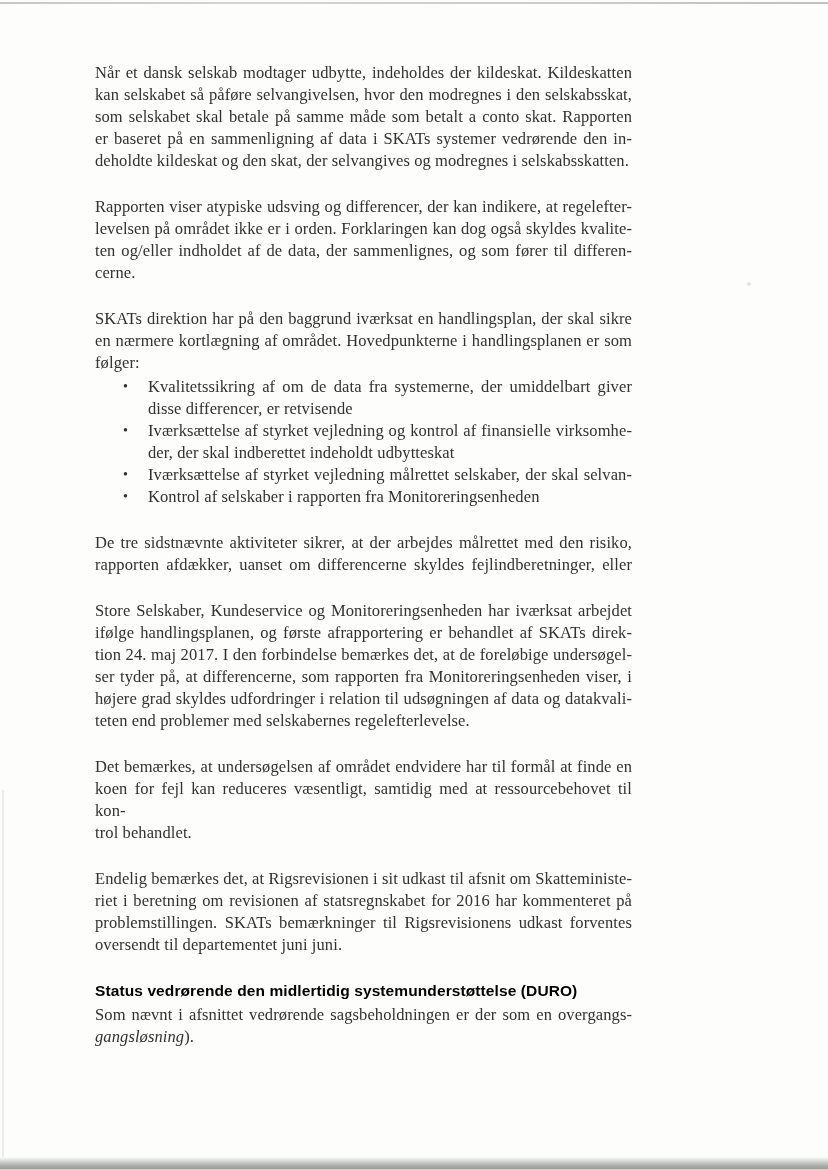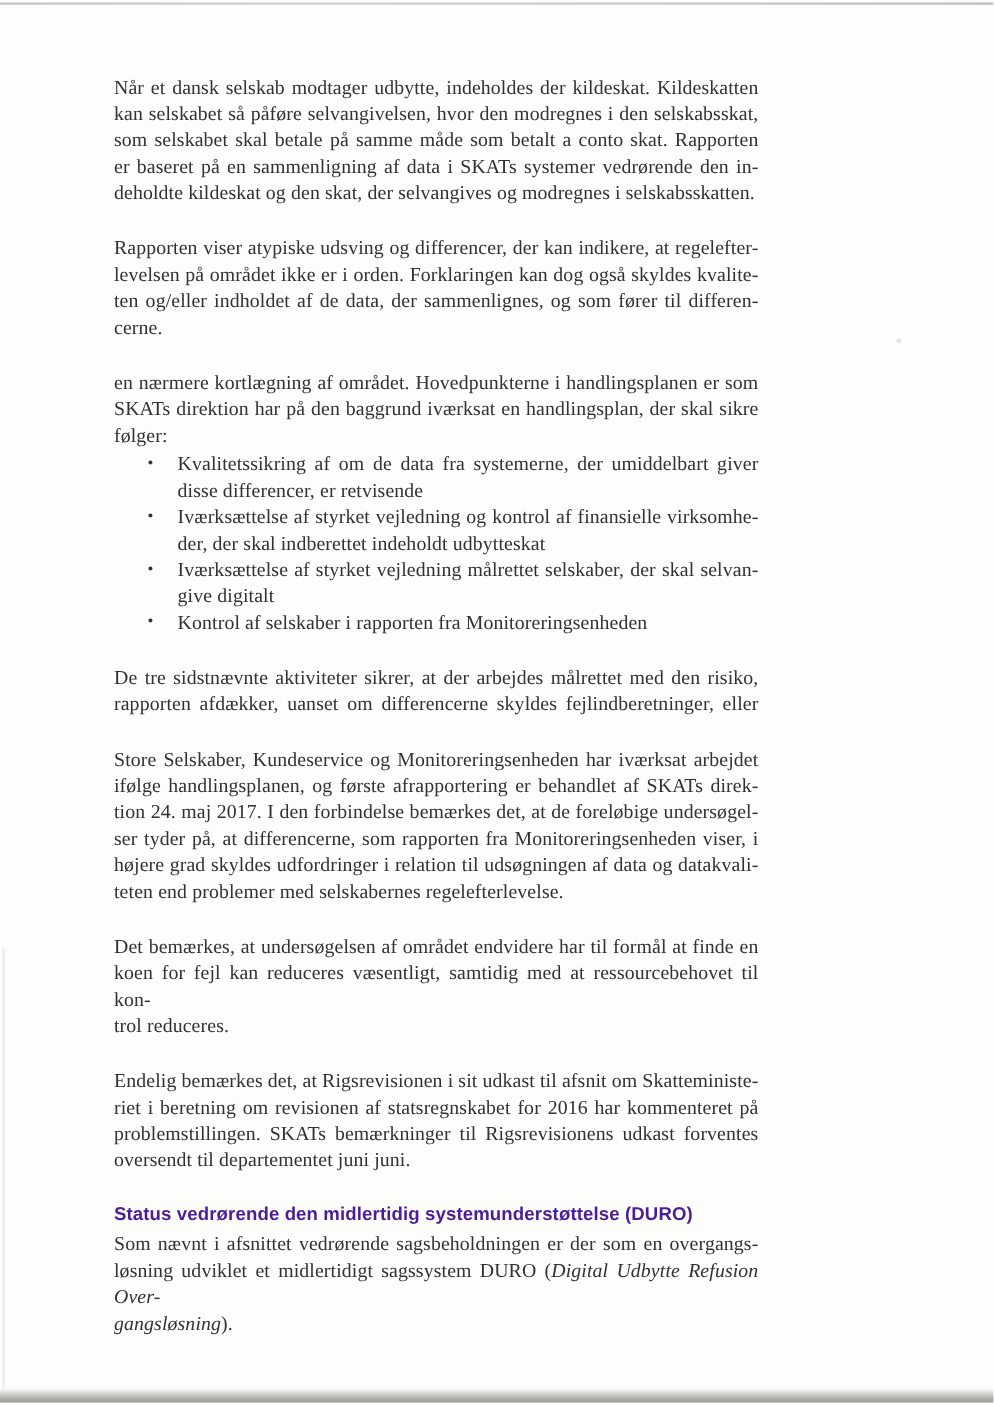--- a/index.html
+++ b/index.html
@@ -50,21 +50,21 @@
   .bullet-dot{
     flex:none;width:25px;
     font-size:14px;line-height:22px;color:#313131;
   }
   .bullet-text{flex:1;}
   .heading{
     font-family:"Liberation Sans","DejaVu Sans",sans-serif;
     font-weight:700;
     font-size:15.5px;
     line-height:22px;
-    color:#4c1d95;
+    color:#000000;
     letter-spacing:.1px;
   }
 </style>
 </head>
 <body>
 
 <div class="scan-topline"></div>
 <div class="scan-leftline"></div>
 <div class="scan-speck"></div>
 
@@ -76,22 +76,22 @@
       <div class="tline"><span>er baseret på en sammenligning af data i SKATs systemer vedrørende den in-</span></div>
       <div class="tline last"><span>deholdte kildeskat og den skat, der selvangives og modregnes i selskabsskatten.</span></div>
     </div>
     <div class="block">
       <div class="tline"><span>Rapporten viser atypiske udsving og differencer, der kan indikere, at regelefter-</span></div>
       <div class="tline"><span>levelsen på området ikke er i orden. Forklaringen kan dog også skyldes kvalite-</span></div>
       <div class="tline"><span>ten og/eller indholdet af de data, der sammenlignes, og som fører til differen-</span></div>
       <div class="tline last"><span>cerne.</span></div>
     </div>
     <div class="block tight">
+      <div class="tline"><span>SKATs direktion har på den baggrund iværksat en handlingsplan, der skal sikre</span></div>
       <div class="tline"><span>en nærmere kortlægning af området. Hovedpunkterne i handlingsplanen er som</span></div>
-      <div class="tline"><span>SKATs direktion har på den baggrund iværksat en handlingsplan, der skal sikre</span></div>
       <div class="tline last"><span>følger:</span></div>
     </div>
     <div class="bullet-list">
       <div class="bullet-item">
         <span class="bullet-dot">•</span>
         <div class="bullet-text">
           <div class="tline"><span>Kvalitetssikring af om de data fra systemerne, der umiddelbart giver</span></div>
           <div class="tline last"><span>disse differencer, er retvisende</span></div>
         </div>
       </div>
@@ -99,21 +99,20 @@
         <span class="bullet-dot">•</span>
         <div class="bullet-text">
           <div class="tline"><span>Iværksættelse af styrket vejledning og kontrol af finansielle virksomhe-</span></div>
           <div class="tline last"><span>der, der skal indberettet indeholdt udbytteskat</span></div>
         </div>
       </div>
       <div class="bullet-item">
         <span class="bullet-dot">•</span>
         <div class="bullet-text">
           <div class="tline"><span>Iværksættelse af styrket vejledning målrettet selskaber, der skal selvan-</span></div>
-          <div class="tline last"><span>give digitalt</span></div>
         </div>
       </div>
       <div class="bullet-item">
         <span class="bullet-dot">•</span>
         <div class="bullet-text">
           <div class="tline last"><span>Kontrol af selskaber i rapporten fra Monitoreringsenheden</span></div>
         </div>
       </div>
     </div>
     <div class="block">
@@ -124,29 +123,28 @@
       <div class="tline"><span>Store Selskaber, Kundeservice og Monitoreringsenheden har iværksat arbejdet</span></div>
       <div class="tline"><span>ifølge handlingsplanen, og første afrapportering er behandlet af SKATs direk-</span></div>
       <div class="tline"><span>tion 24. maj 2017. I den forbindelse bemærkes det, at de foreløbige undersøgel-</span></div>
       <div class="tline"><span>ser tyder på, at differencerne, som rapporten fra Monitoreringsenheden viser, i</span></div>
       <div class="tline"><span>højere grad skyldes udfordringer i relation til udsøgningen af data og datakvali-</span></div>
       <div class="tline last"><span>teten end problemer med selskabernes regelefterlevelse.</span></div>
     </div>
     <div class="block">
       <div class="tline"><span>Det bemærkes, at undersøgelsen af området endvidere har til formål at finde en</span></div>
       <div class="tline"><span>koen for fejl kan reduceres væsentligt, samtidig med at ressourcebehovet til kon-</span></div>
-      <div class="tline last"><span>trol reduceres.</span></div>
+      <div class="tline last"><span>trol behandlet.</span></div>
     </div>
     <div class="block">
       <div class="tline"><span>Endelig bemærkes det, at Rigsrevisionen i sit udkast til afsnit om Skatteministe-</span></div>
       <div class="tline"><span>riet i beretning om revisionen af statsregnskabet for 2016 har kommenteret på</span></div>
       <div class="tline"><span>problemstillingen. SKATs bemærkninger til Rigsrevisionens udkast forventes</span></div>
       <div class="tline last"><span>oversendt til departementet juni juni.</span></div>
     </div>
     <div class="block heading tight">Status vedrørende den midlertidig systemunderstøttelse (DURO)</div>
     <div class="block">
       <div class="tline"><span>Som nævnt i afsnittet vedrørende sagsbeholdningen er der som en overgangs-</span></div>
-      <div class="tline"><span>løsning udviklet et midlertidigt sagssystem DURO (</span><span class="ital">Digital Udbytte Refusion Over-</span></div>
       <div class="tline last"><span class="ital">gangsløsning</span><span>).</span></div>
     </div>
   </div>
 
 <div class="scan-bottomband"></div>
 
 </body></html>

